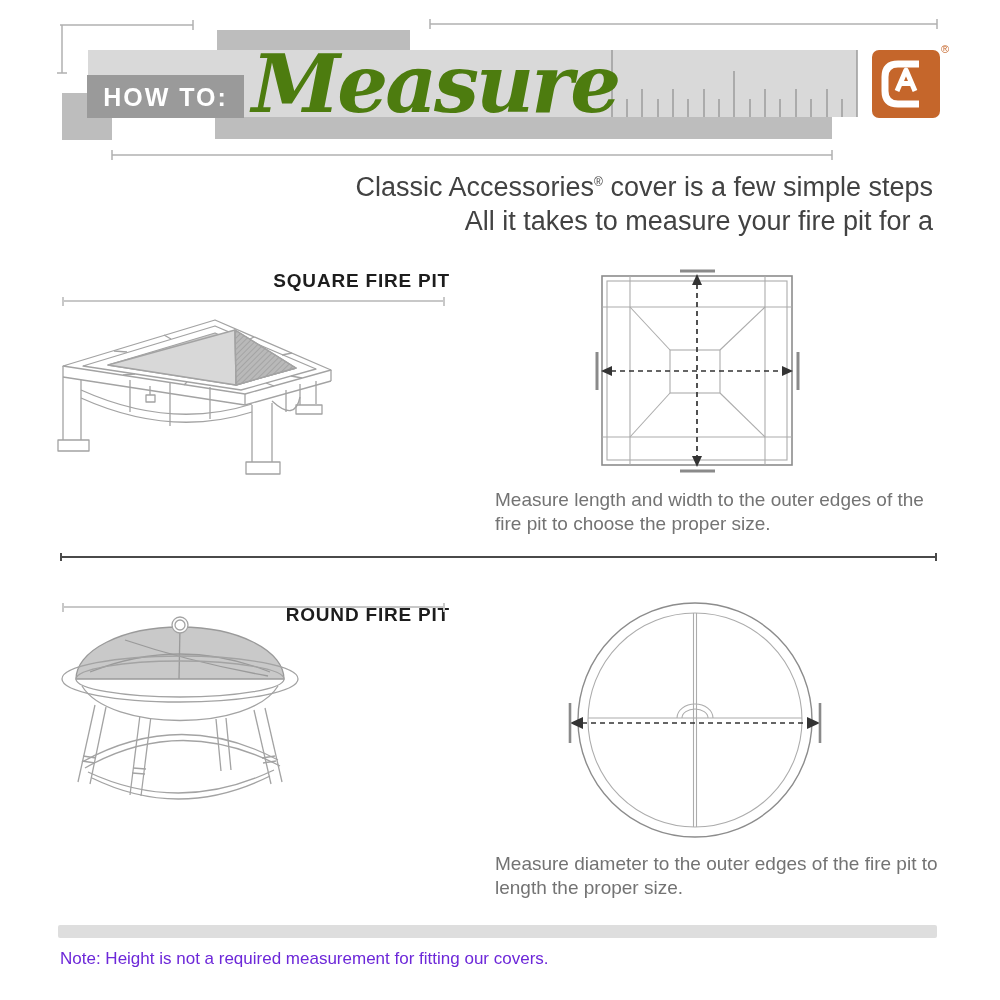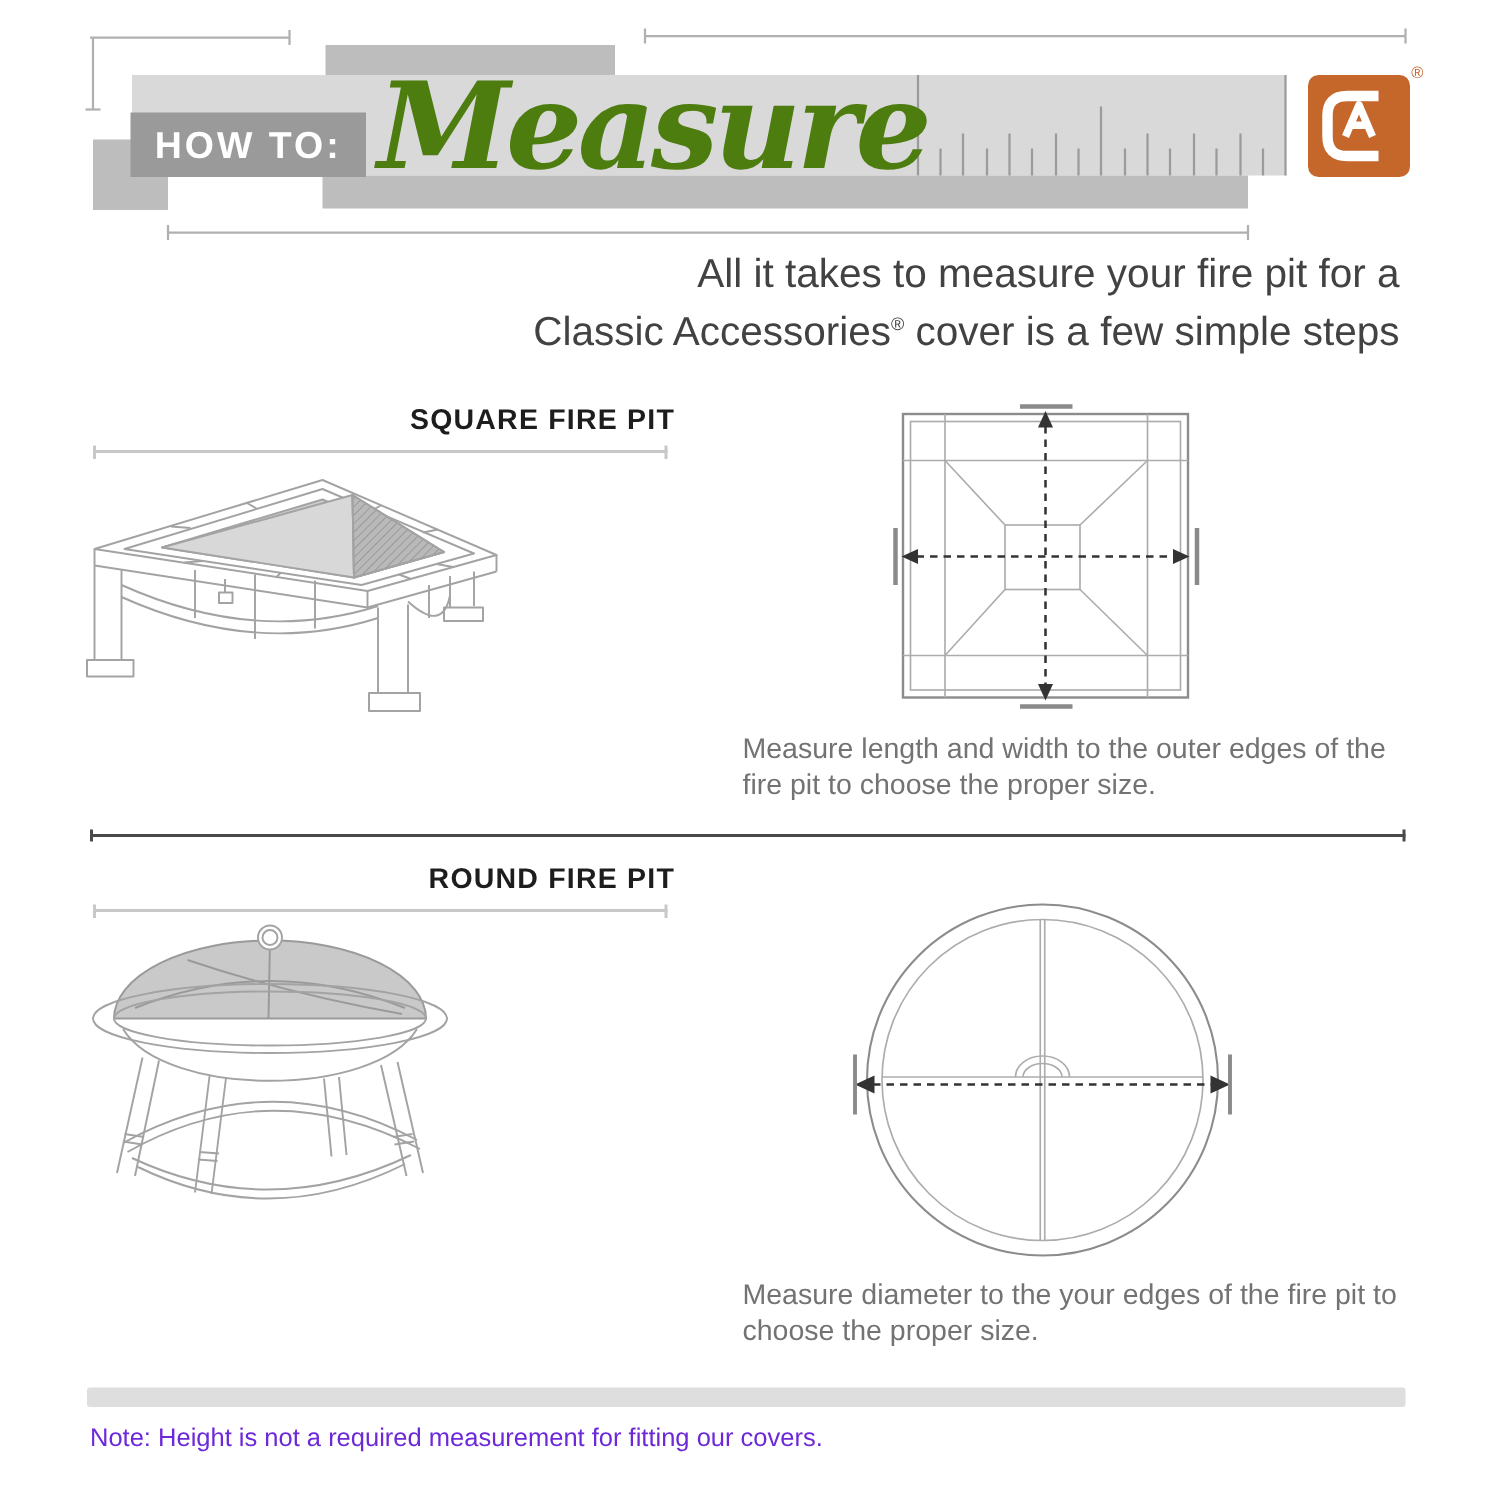--- a/index.html
+++ b/index.html
@@ -116,22 +116,22 @@
 
 <div class="abs logo">
   <svg width="68" height="68" viewBox="0 0 68 68">
     <path d="M47 14 L26 14 Q13 14 13 27 L13 41 Q13 54 26 54 L47 54" fill="none" stroke="#ffffff" stroke-width="7" stroke-linecap="butt"></path>
     <path d="M25 41 L34 20 L43 41 M28.5 33.5 L39.5 33.5" fill="none" stroke="#ffffff" stroke-width="5" stroke-linejoin="round"></path>
   </svg>
   <span class="reg">®</span>
 </div>
 
 <div class="abs intro">
+  <div><span>Classic Accessories</span><sup>®</sup><span> cover is a few simple steps</span></div>
   <div>All it takes to measure your fire pit for a</div>
-  <div><span>Classic Accessories</span><sup>®</sup><span> cover is a few simple steps</span></div>
 </div>
 
 <div class="abs section-label" style="top:270px">SQUARE FIRE PIT</div>
 <div class="abs mline" style="left:62px;top:300px;width:383px"></div>
 
 <svg class="abs" style="left:45px;top:302px" width="300" height="185" viewBox="0 0 300 185">
   <defs>
     <pattern id="hatch" width="4" height="4" patternUnits="userSpaceOnUse" patternTransform="rotate(45)">
       <line x1="0" y1="0" x2="0" y2="4" stroke="#8f8f8f" stroke-width="1"></line>
     </pattern>
@@ -219,21 +219,21 @@
       <line x1="95" y1="213" x2="130" y2="213"></line>
     <line x1="12" y1="94" x2="12" y2="132"></line>
       <line x1="213" y1="94" x2="213" y2="132"></line>
   </g>
 </svg>
 
 <div class="abs caption" style="top:488px">Measure length and width to the outer edges of the fire pit to choose the proper size.</div>
 
 <div class="abs divider" style="left:60px;top:556px;width:877px"></div>
 
-<div class="abs section-label" style="top:576px">ROUND FIRE PIT</div>
+<div class="abs section-label" style="top:604px">ROUND FIRE PIT</div>
 <div class="abs mline" style="left:62px;top:606px;width:383px"></div>
 
 <svg class="abs" style="left:30px;top:610px" width="310" height="200" viewBox="0 0 310 200">
   <g stroke="#a3a3a3" stroke-width="1.3" fill="none">
 
     <line x1="65" y1="95" x2="48" y2="172"></line>
       <line x1="76" y1="97" x2="60" y2="174"></line>
     <line x1="110" y1="105" x2="100" y2="185"></line>
       <line x1="121" y1="106" x2="111" y2="186"></line>
     <line x1="235" y1="98" x2="252" y2="172"></line>
@@ -282,16 +282,16 @@
     <line x1="22" y1="128" x2="248" y2="128" stroke="var(--arrow_ink)" stroke-width="1.7" stroke-dasharray="5 4"></line>
     <polygon points="10,128 23,122 23,134" fill="var(--arrow_ink)"></polygon>
     <polygon points="260,128 247,122 247,134" fill="var(--arrow_ink)"></polygon>
   </g>
   <g stroke="#8a8a8a" stroke-width="2.6">
     <line x1="10" y1="108" x2="10" y2="148"></line>
       <line x1="260" y1="108" x2="260" y2="148"></line>
   </g>
 </svg>
 
-<div class="abs caption" style="top:852px">Measure diameter to the your edges of the fire pit to choose the proper size.</div>
+<div class="abs caption" style="top:852px">Measure diameter to the outer edges of the fire pit to length the proper size.</div>
 
 <div class="abs footer-bar"></div>
 <div class="abs footer-note">Note: Height is not a required measurement for fitting our covers.</div>
 
 </body></html>

